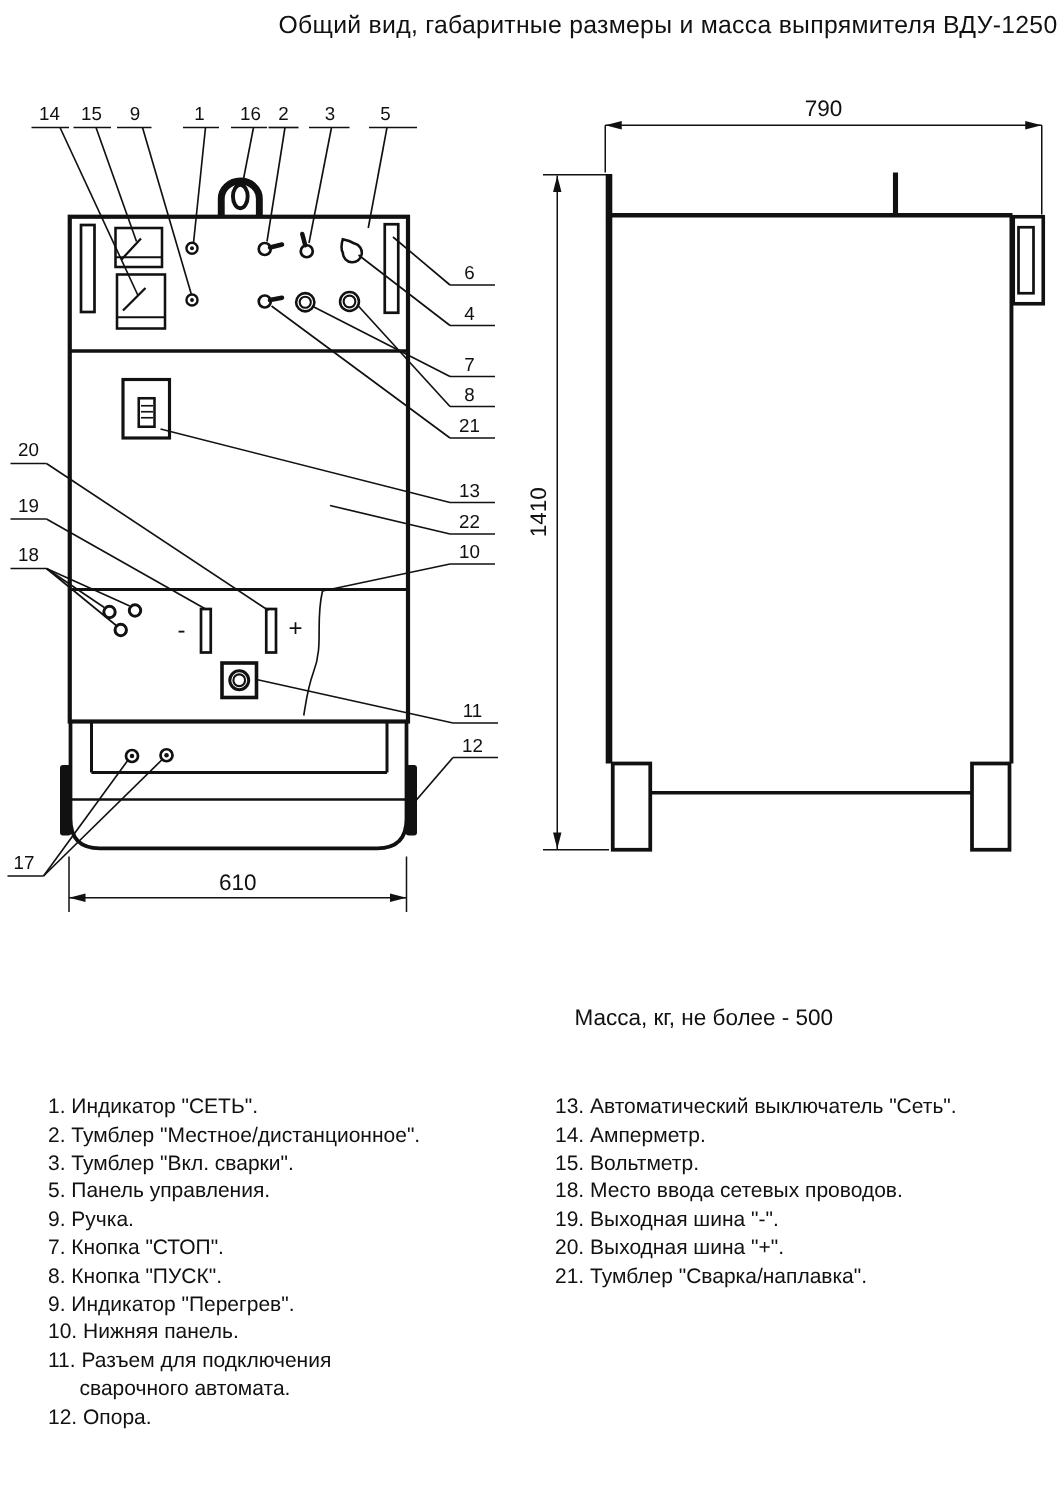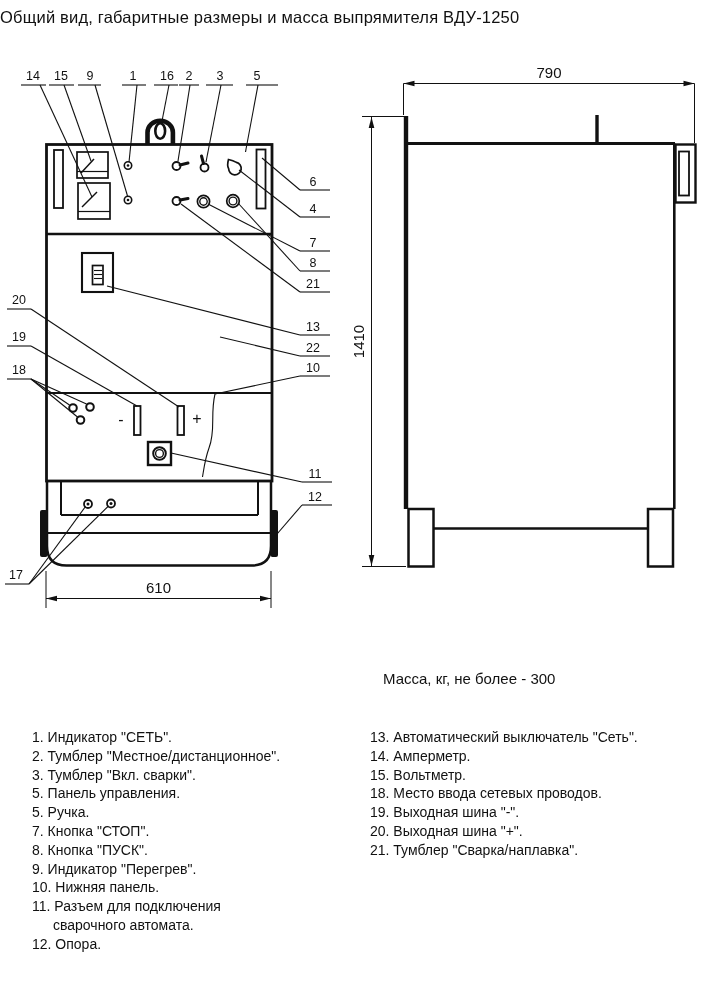--- a/index.html
+++ b/index.html
@@ -1,18 +1,18 @@
 <!DOCTYPE html>
 <html><head>
 <meta charset="utf-8">
 <style>
   html,body{margin:0;padding:0;background:#fff;}
   .page{position:relative;width:705px;height:998px;background:#fff;overflow:hidden;
         font-family:"Liberation Sans","DejaVu Sans",sans-serif;color:#111;}
-  .title{position:absolute;top:8px;left:0;width:705px;text-align:left;
+  .title{position:absolute;top:8px;left:0;width:705px;text-align:right;
          font-size:16.5px;letter-spacing:.2px;}
   .drawing-svg{position:absolute;top:0;left:0;}
   .mass-note{position:absolute;top:670px;left:383px;font-size:15px;}
   .legend-col{position:absolute;top:728px;}
   .legend-col.left{left:32px;width:318px;}
   .legend-col.right{left:370px;width:330px;}
   .legend-item{font-size:14px;line-height:18.8px;white-space:pre-line;
                padding-left:21px;text-indent:-21px;}
   .legend-col.right .legend-item{padding-left:25px;text-indent:-25px;}
   
@@ -201,28 +201,28 @@
         <polyline points="31,379 69.5,405" class="co-line"></polyline>
         <polyline points="31,379 86.5,404" class="co-line"></polyline>
         <polyline points="31,379 77.5,417" class="co-line"></polyline>
         <text x="16" y="579" text-anchor="middle" class="co-label">17</text>
         <line x1="5" x2="29" y1="584" y2="584" class="co-line"></line>
         <polyline points="29,584 85.5,506.5" class="co-line"></polyline>
         <polyline points="29,584 108.5,506" class="co-line"></polyline>
       </g>
   </svg>
 
-  <div class="mass-note">Масса, кг, не более - 300</div>
+  <div class="mass-note">Масса, кг, не более - 500</div>
 
   <div class="legend-col left" id="legend-left">
       <div class="legend-item">1. Индикатор "СЕТЬ".</div>
       <div class="legend-item">2. Тумблер "Местное/дистанционное".</div>
       <div class="legend-item">3. Тумблер "Вкл. сварки".</div>
       <div class="legend-item">5. Панель управления.</div>
-      <div class="legend-item">5. Ручка.</div>
+      <div class="legend-item">9. Ручка.</div>
       <div class="legend-item">7. Кнопка "СТОП".</div>
       <div class="legend-item">8. Кнопка "ПУСК".</div>
       <div class="legend-item">9. Индикатор "Перегрев".</div>
       <div class="legend-item">10. Нижняя панель.</div>
       <div class="legend-item">11. Разъем для подключения
 сварочного автомата.</div>
       <div class="legend-item">12. Опора.</div>
     </div>
   <div class="legend-col right" id="legend-right">
       <div class="legend-item">13. Автоматический выключатель "Сеть".</div>

